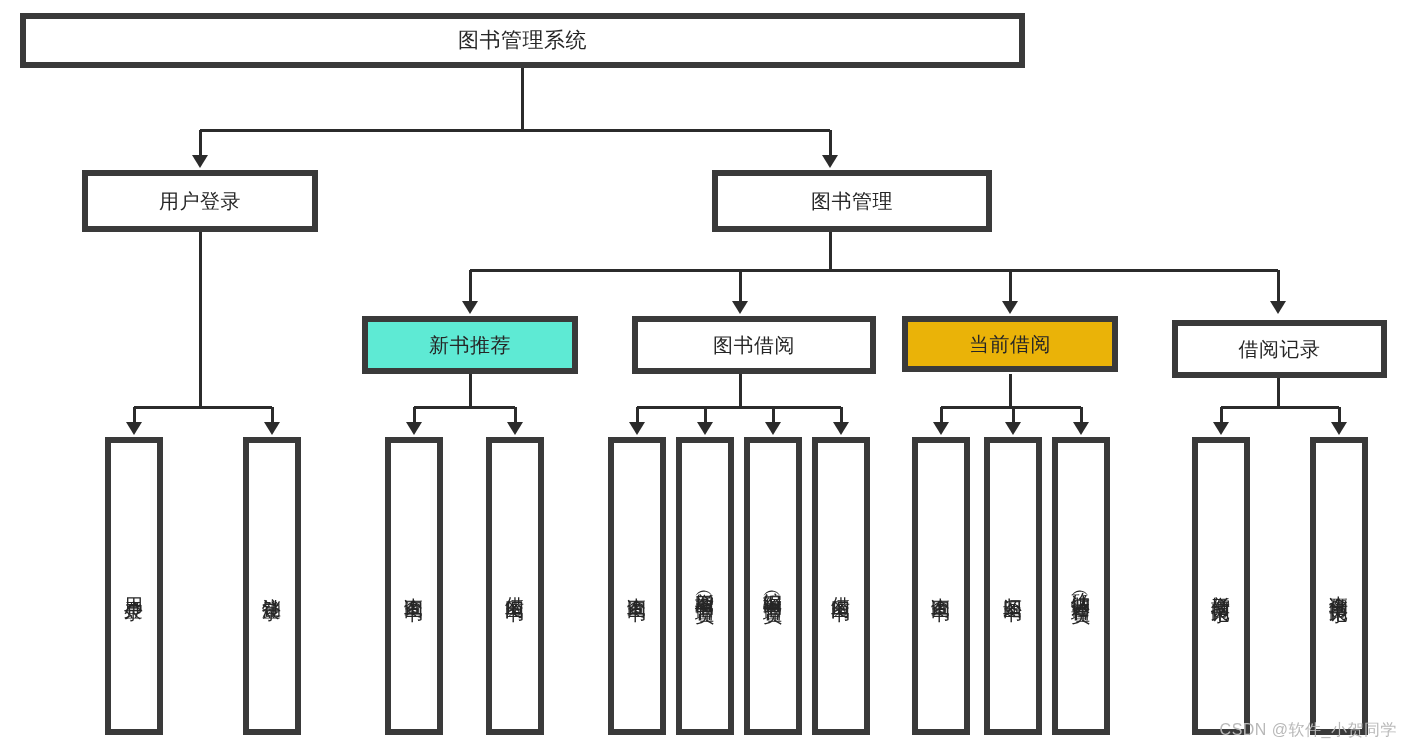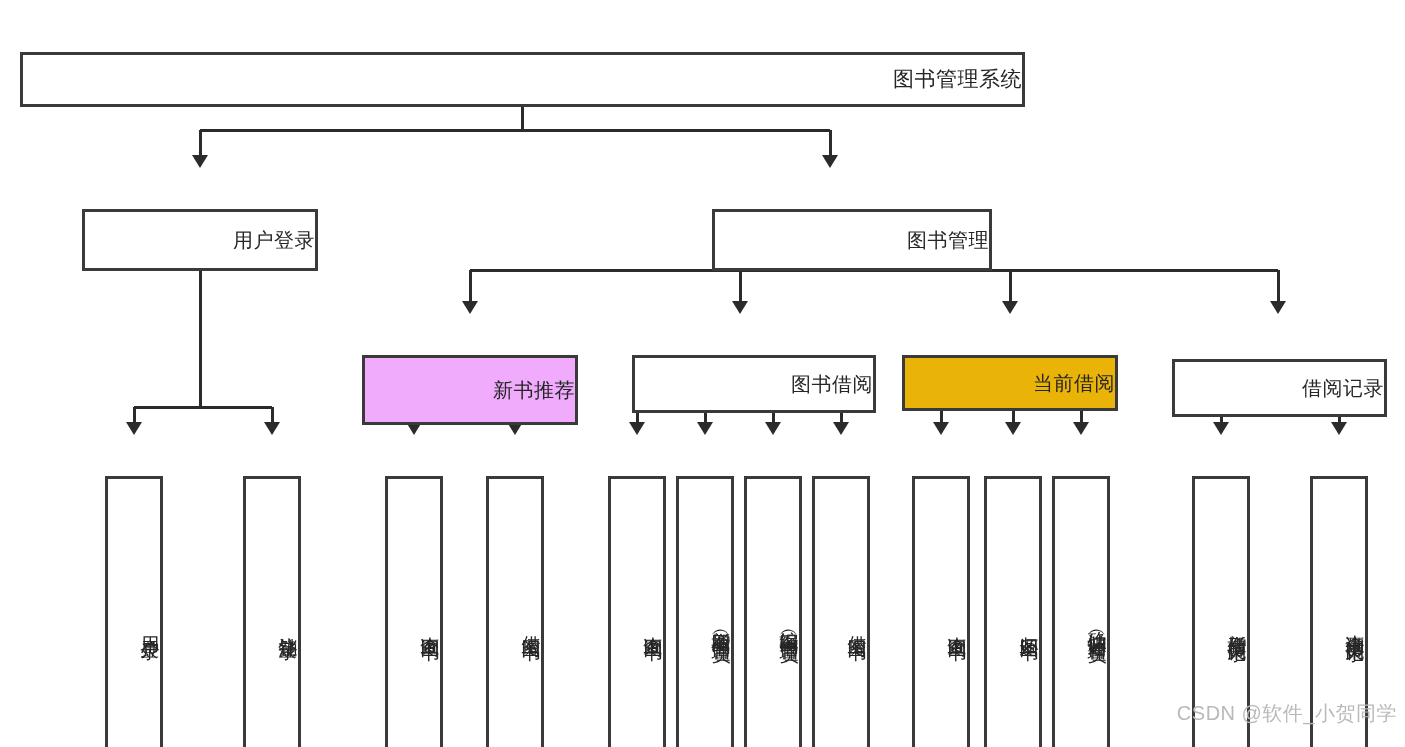--- a/index.html
+++ b/index.html
@@ -22,49 +22,48 @@
     position: absolute;
     left: 0;
     top: 0;
     width: 1405px;
     height: 747px;
   }
   .node-box {
     position: absolute;
     box-sizing: border-box;
     background: #ffffff;
-    border: 3px solid #1d4ed8;
+    border: 6px solid #1d4ed8;
     display: flex;
     align-items: center;
-    justify-content: flex-end;
+    justify-content: center;
     overflow: hidden;
-    margin-top: 39px;
   }
   .node-label {
     color: #262626;
     font-size: 20px;
     line-height: 1.15;
     letter-spacing: 0.5px;
     white-space: nowrap;
     text-align: center;
   }
   .node-box.vertical .node-label {
     writing-mode: vertical-rl;
     text-orientation: upright;
     letter-spacing: 2px;
     font-size: 19px;
     line-height: 1.0;
   }
   .node-box.root .node-label { font-size: 21px; }
   #watermark {
     position: absolute;
     right: 8px;
-    bottom: 20px;
+    bottom: 6px;
     color: #b9b9b9;
-    font-size: 20px;
+    font-size: 16px;
     letter-spacing: 0.5px;
     white-space: nowrap;
     pointer-events: none;
   }
 </style>
 </head>
 <body>
 
 <div id="diagram-root">
 
@@ -130,21 +129,21 @@
   <div id="node-layer">
       <div class="node-box root" style="left: 20px; top: 13px; width: 1005px; height: 55px; border-color: rgb(58, 58, 58); background: rgb(255, 255, 255);">
         <span class="node-label" style="color: rgb(38, 38, 38);">图书管理系统</span>
       </div>
       <div class="node-box" style="left: 82px; top: 170px; width: 236px; height: 62px; border-color: rgb(58, 58, 58); background: rgb(255, 255, 255);">
         <span class="node-label" style="color: rgb(38, 38, 38);">用户登录</span>
       </div>
       <div class="node-box" style="left: 712px; top: 170px; width: 280px; height: 62px; border-color: rgb(58, 58, 58); background: rgb(255, 255, 255);">
         <span class="node-label" style="color: rgb(38, 38, 38);">图书管理</span>
       </div>
-      <div class="node-box" style="left: 362px; top: 316px; width: 216px; height: 70px; border-color: rgb(58, 58, 58); background: #f0abfc;">
+      <div class="node-box" style="left: 362px; top: 316px; width: 216px; height: 58px; border-color: rgb(58, 58, 58); background: #5eead4;">
         <span class="node-label" style="color: rgb(38, 38, 38);">新书推荐</span>
       </div>
       <div class="node-box" style="left: 632px; top: 316px; width: 244px; height: 58px; border-color: rgb(58, 58, 58); background: rgb(255, 255, 255);">
         <span class="node-label" style="color: rgb(38, 38, 38);">图书借阅</span>
       </div>
       <div class="node-box" style="left: 902px; top: 316px; width: 216px; height: 56px; border-color: rgb(58, 58, 58); background: #eab308;">
         <span class="node-label" style="color: rgb(38, 38, 38);">当前借阅</span>
       </div>
       <div class="node-box" style="left: 1172px; top: 320px; width: 215px; height: 58px; border-color: rgb(58, 58, 58); background: rgb(255, 255, 255);">
         <span class="node-label" style="color: rgb(38, 38, 38);">借阅记录</span>

